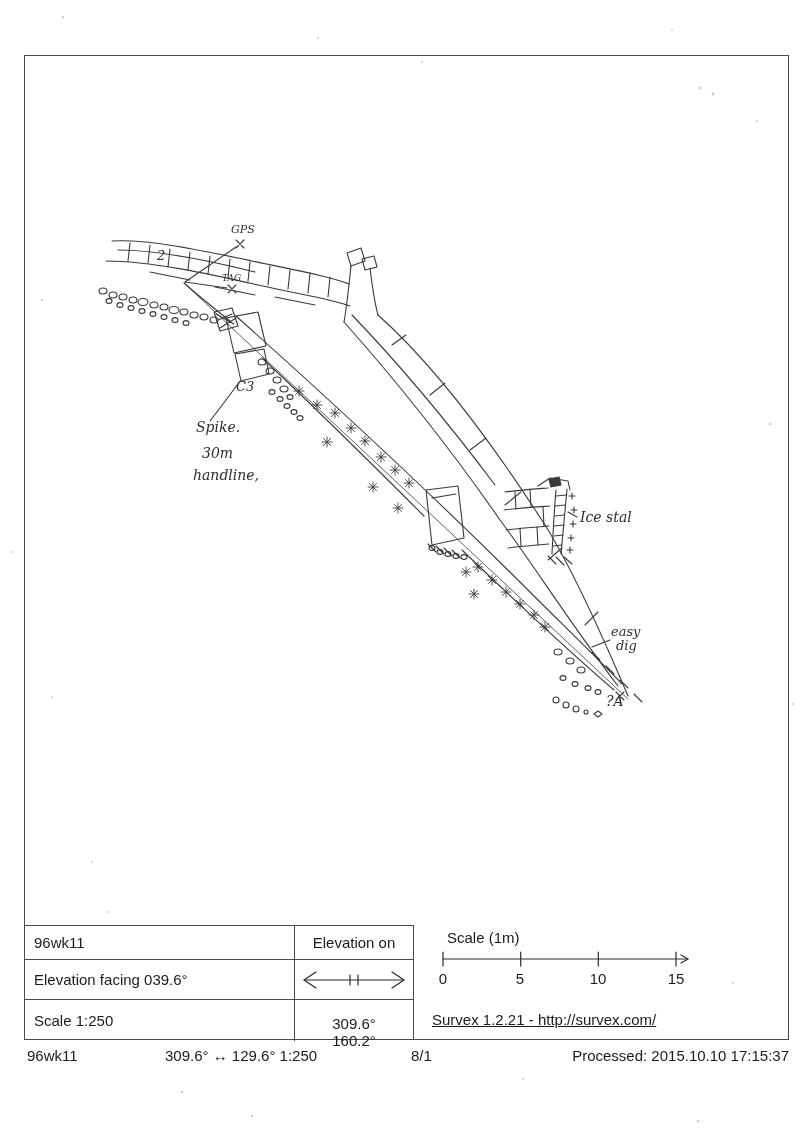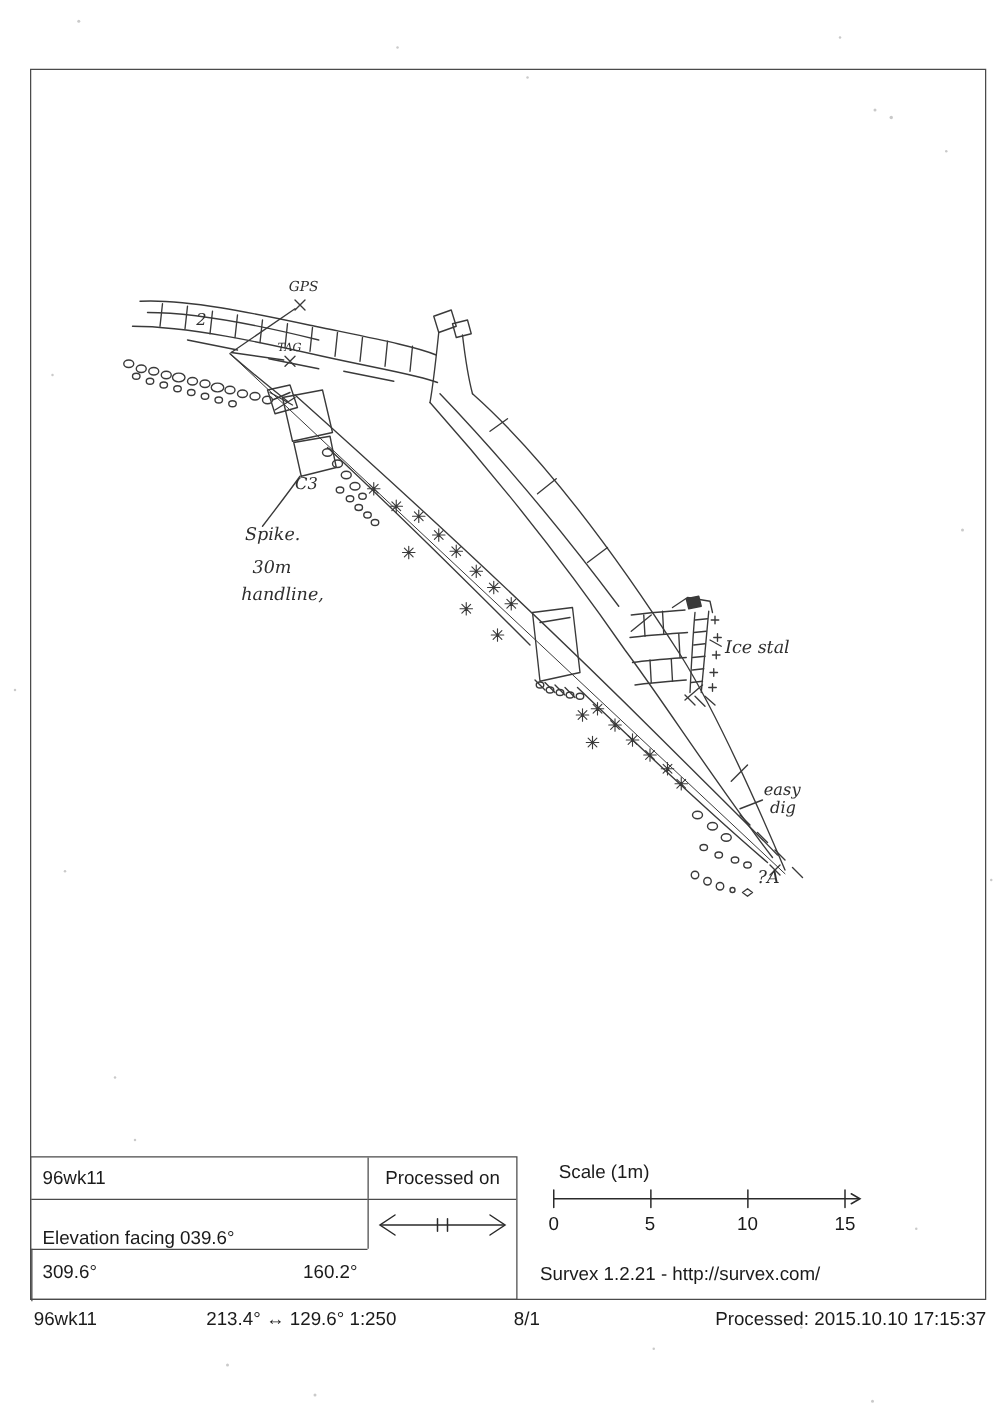--- a/index.html
+++ b/index.html
@@ -14,26 +14,26 @@
   .sketch-svg{position:absolute;left:0;top:0;}
   
   .tb{
     position:absolute;left:24px;top:925px;width:390px;height:115px;
     box-sizing:border-box;border:1px solid #4a4a4a;
     display:grid;grid-template-columns:269px 1fr;grid-template-rows:33px 40px 42px;
     background:transparent;font-size:15px;
   }
   .tb>div{display:flex;align-items:center;padding-left:9px;box-sizing:border-box;}
   .tb .col2{border-left:1px solid #4a4a4a;justify-content:center;padding-left:0;}
-  .tb .rnext{border-top:1px solid #4a4a4a;align-items:flex-end;}
-  .tb .bearings{justify-content:space-between;padding:15px 8px;}
+  .tb .rnext{border-top:1px solid #4a4a4a;}
+  .tb .bearings{justify-content:space-between;padding:15px 8px;flex-direction:column;}
   .abs{position:absolute;}
   .scale-title{left:447px;top:929px;font-size:15px;text-align:center;}
   .scalebar-svg{left:425px;top:939px;}
-  .survex-credit{left:432px;top:1011px;font-size:15px;}
+  .survex-credit{left:432px;top:1011px;font-size:15px;text-decoration:underline;}
   .footer-text{top:1047px;font-size:15px;white-space:nowrap;}
   .hand{font-family:"DejaVu Serif",serif;font-style:italic;fill:#2e2e2e;}
 </style>
 </head>
 <body>
 
 <div class="frame"></div>
 
 <svg class="sketch-svg" width="800" height="1131" viewBox="0 0 800 1131">
   <defs>
@@ -252,35 +252,38 @@
     <text class="hand" x="616" y="650" font-size="13">dig</text>
     <text class="hand" x="606" y="706" font-size="14">?A</text>
   </g>
 </svg>
 
 <div class="tb">
   <div>
     <span>96wk11</span>
   </div>
   <div class="col2">
-    <span>Processed on</span>
+    <span>Elevation on</span>
   </div>
   <div class="rnext">
     <span>Elevation facing 039.6°</span>
   </div>
   <div class="col2 rnext">
     <svg width="118" height="38" viewBox="0 0 118 38">
       <g stroke="#2b2b2b" fill="none" stroke-width="1.2" stroke-linecap="round">
         <path d="M10,19 L108,19"></path>
         <path d="M21,11 L9,19 L21,27"></path>
         <path d="M97,11 L109,19 L97,27"></path>
         <path d="M55,14 L55,24 M63,14 L63,24"></path>
       </g>
     </svg>
   </div>
+  <div class="rnext">
+    <span>Scale 1:250</span>
+  </div>
   <div class="col2 rnext bearings">
     <span>309.6°</span>
     <span>160.2°</span>
   </div>
 </div>
 
 <div class="abs scale-title">Scale (1m)</div>
 <svg class="abs scalebar-svg" width="300" height="55" viewBox="0 0 300 55">
   <g stroke="#2b2b2b" fill="none" stroke-width="1.2" stroke-linecap="round">
     <path d="M18,20 L262,20"></path>
@@ -291,15 +294,15 @@
     <text x="18" y="45">0</text>
     <text x="95" y="45">5</text>
     <text x="173" y="45">10</text>
     <text x="251" y="45">15</text>
   </g>
 </svg>
 
 <div class="abs survex-credit">Survex 1.2.21 - http://survex.com/</div>
 
 <span class="abs footer-text" style="left:27px">96wk11</span>
-<span class="abs footer-text" style="left:165px">213.4° ↔ 129.6° 1:250</span>
+<span class="abs footer-text" style="left:165px">309.6° ↔ 129.6° 1:250</span>
 <span class="abs footer-text" style="left:411px">8/1</span>
 <span class="abs footer-text" style="right:11px">Processed: 2015.10.10 17:15:37</span>
 
 </body></html>

